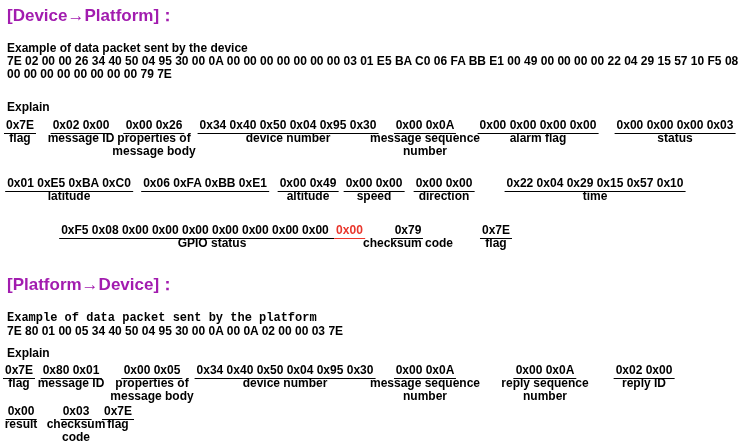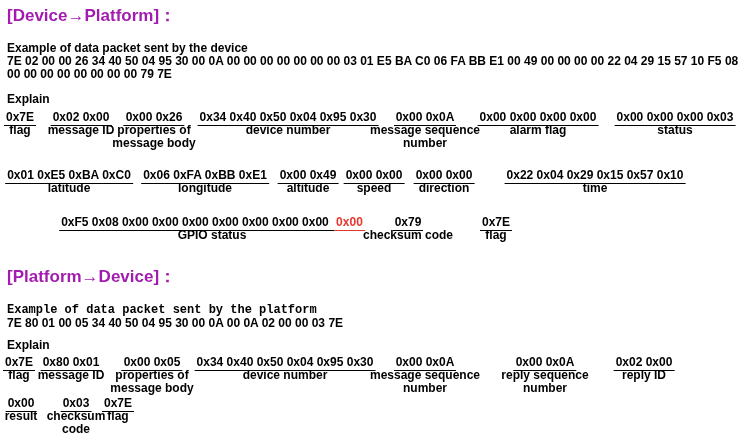--- a/index.html
+++ b/index.html
@@ -11,21 +11,21 @@
     font-weight: 700;
     font-size: 12px; line-height: 13px;
     overflow: hidden;
     padding-top: 6px;
   }
   .heading { color: #a21caf; font-size: 17px; line-height: 20px; margin: 0 0 0 7px; }
   .heading.second { margin-top: 25px; }
   .title { margin: 16px 0 0 7px; }
   .title.second { margin-top: 17px; font-family: Liberation Mono, monospace; }
   .packet { margin: 0 0 0 7px; white-space: nowrap; }
-  .explain { margin: 12px 0 0 7px; }
+  .explain { margin: 20px 0 0 7px; }
   .explain.second { margin-top: 9px; }
   .row { position: relative; width: 739px; }
   .r1 { margin-top: 5px;  height: 39px; }
   .r2 { margin-top: 19px; height: 26px; }
   .r3 { margin-top: 21px; height: 26px; margin-left: 48px; }
   .r4 { margin-top: 4px;  height: 39px; }
   .r5 { margin-top: 2px;  height: 39px; }
   .field { position: absolute; top: 0; transform: translateX(-50%); text-align: center; }
   .hex { display: block; white-space: pre; }
   .hseg { border-bottom: 1.5px solid currentColor; padding: 0 2px 0.5px 2px; }
@@ -79,21 +79,20 @@
       </div>
     </div>
 
     <div class="row r2">
       <div class="field" style="left:69px">
         <span class="hex"><span class="hseg">0x01 0xE5 0xBA 0xC0</span></span>
         <span class="label">latitude</span>
       </div>
       <div class="field" style="left:205px">
         <span class="hex"><span class="hseg">0x06 0xFA 0xBB 0xE1</span></span>
-        <span class="label">longitude</span>
       </div>
       <div class="field" style="left:308px">
         <span class="hex"><span class="hseg">0x00 0x49</span></span>
         <span class="label">altitude</span>
       </div>
       <div class="field" style="left:374px">
         <span class="hex"><span class="hseg">0x00 0x00</span></span>
         <span class="label">speed</span>
       </div>
       <div class="field" style="left:444px">

